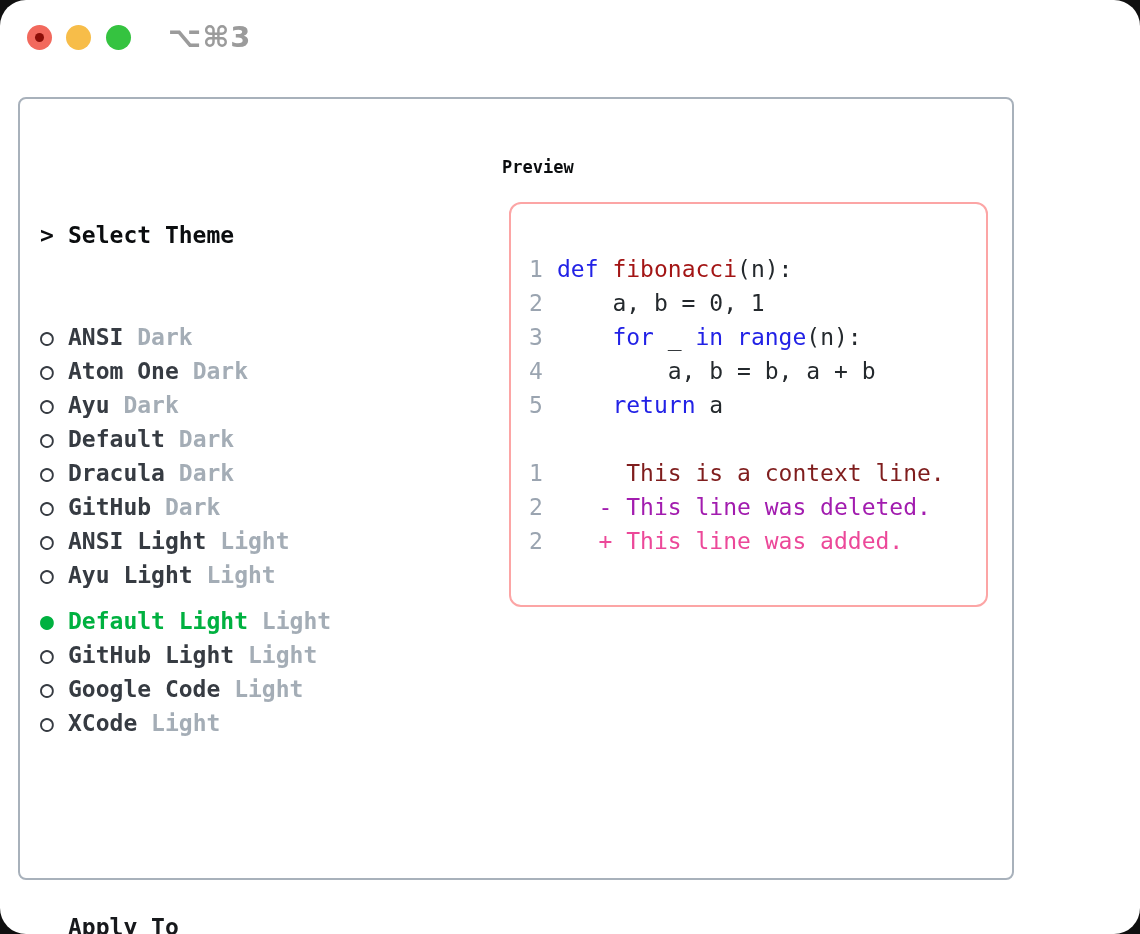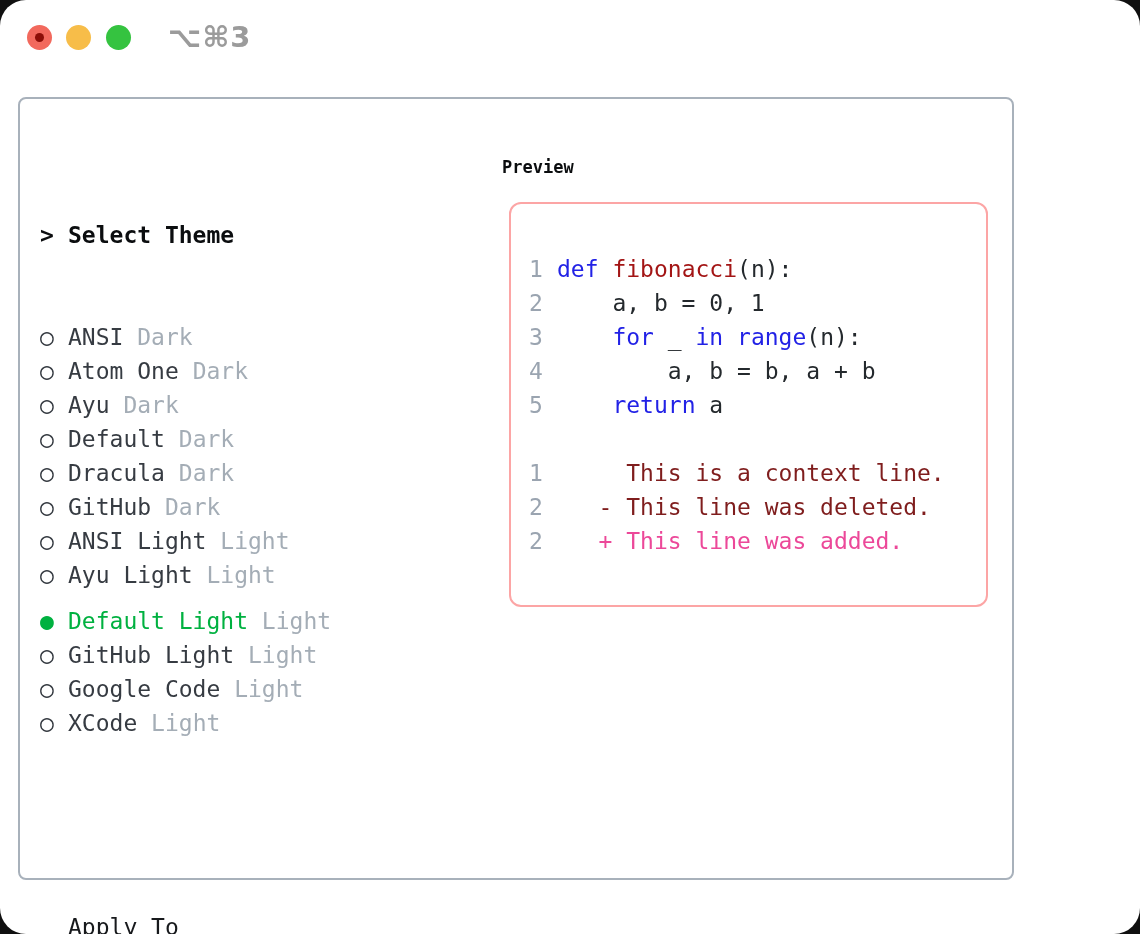--- a/index.html
+++ b/index.html
@@ -29,21 +29,21 @@
   
   .main-box{
     position:absolute;left:18px;top:97px;width:996px;height:783px;
     border:2px solid #a8b1bb;border-radius:8px;box-sizing:border-box;
     background:#ffffff;
   }
   .pane-left{
     position:absolute;left:20px;top:51px;
     font-size:23px;line-height:34px;white-space:pre;color:#363b42;
   }
-  .row{height:34px;}
+  .row{height:34px;font-weight:bold;}
   .cell2{display:inline-block;width:28px;vertical-align:bottom;}
   .hdr{font-weight:bold;color:#0b0d0f;}
   .muted{color:#a4adb6;}
   .sel{color:#00b140;margin-top:12px;}
   .name{color:#363b42;}
   .sel .name,.sel .bullet{color:#00b140;}
   .apply-title{color:#17191c;}
   
   .preview-title{
     position:absolute;left:482px;top:51px;height:34px;line-height:34px;
@@ -57,21 +57,21 @@
   .code{
     position:absolute;left:18px;top:48px;
     font-size:23px;line-height:34px;white-space:pre;
   }
   .code-line{height:34px;}
   .ln{display:inline-block;width:28px;color:#9aa4b0;vertical-align:bottom;}
   .seg-plain{color:#24292d;}
   .seg-kw{color:#2222e6;}
   .seg-fn{color:#a31515;}
   .seg-ctx{color:#7f1d1d;}
-  .seg-del{color:#7f1d1d;}
+  .seg-del{color:#a21caf;}
   .seg-add{color:#ec4899;}
 </style>
 </head>
 <body>
 
 <div class="window">
 
   <div class="titlebar">
     <span class="traffic close">
         <span class="dot"></span>

